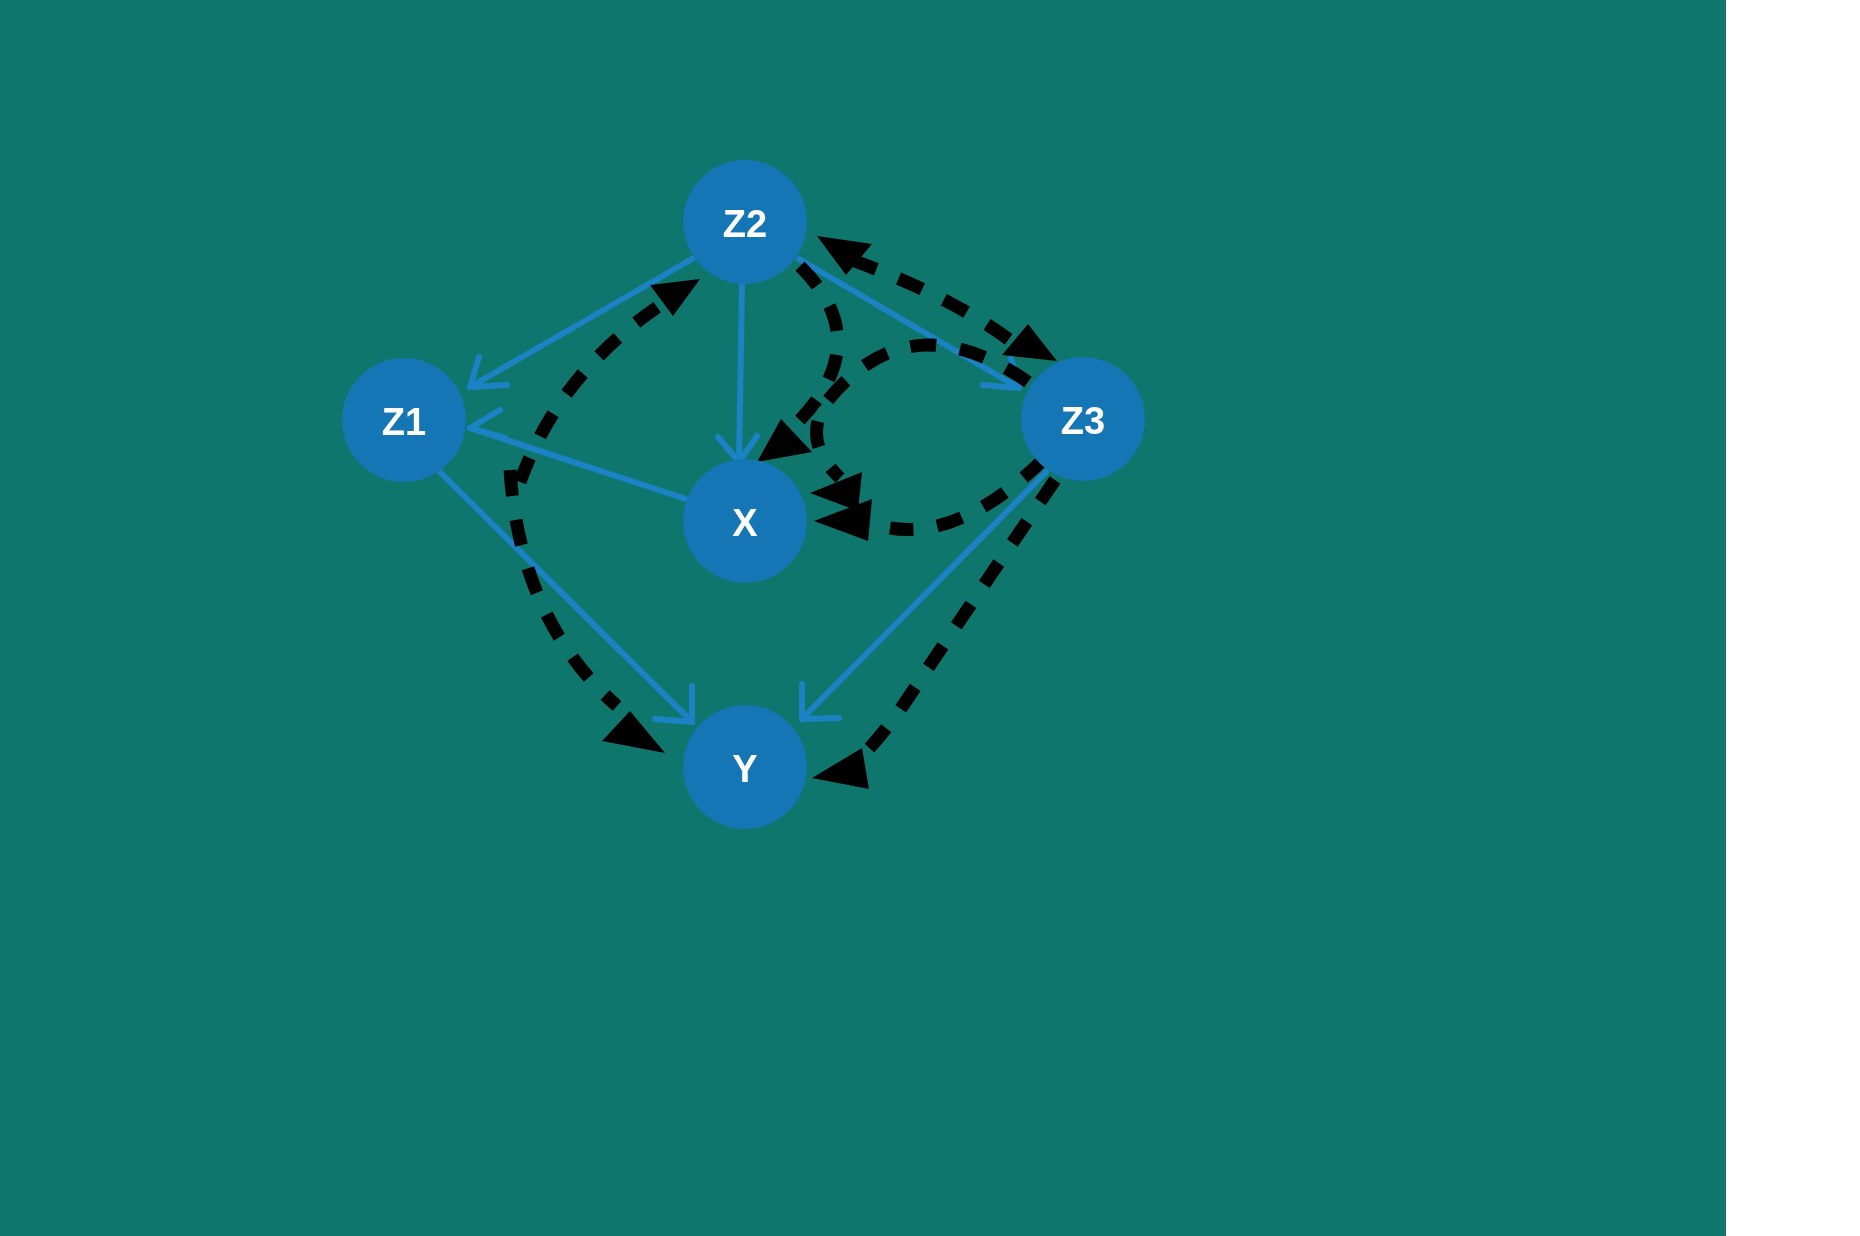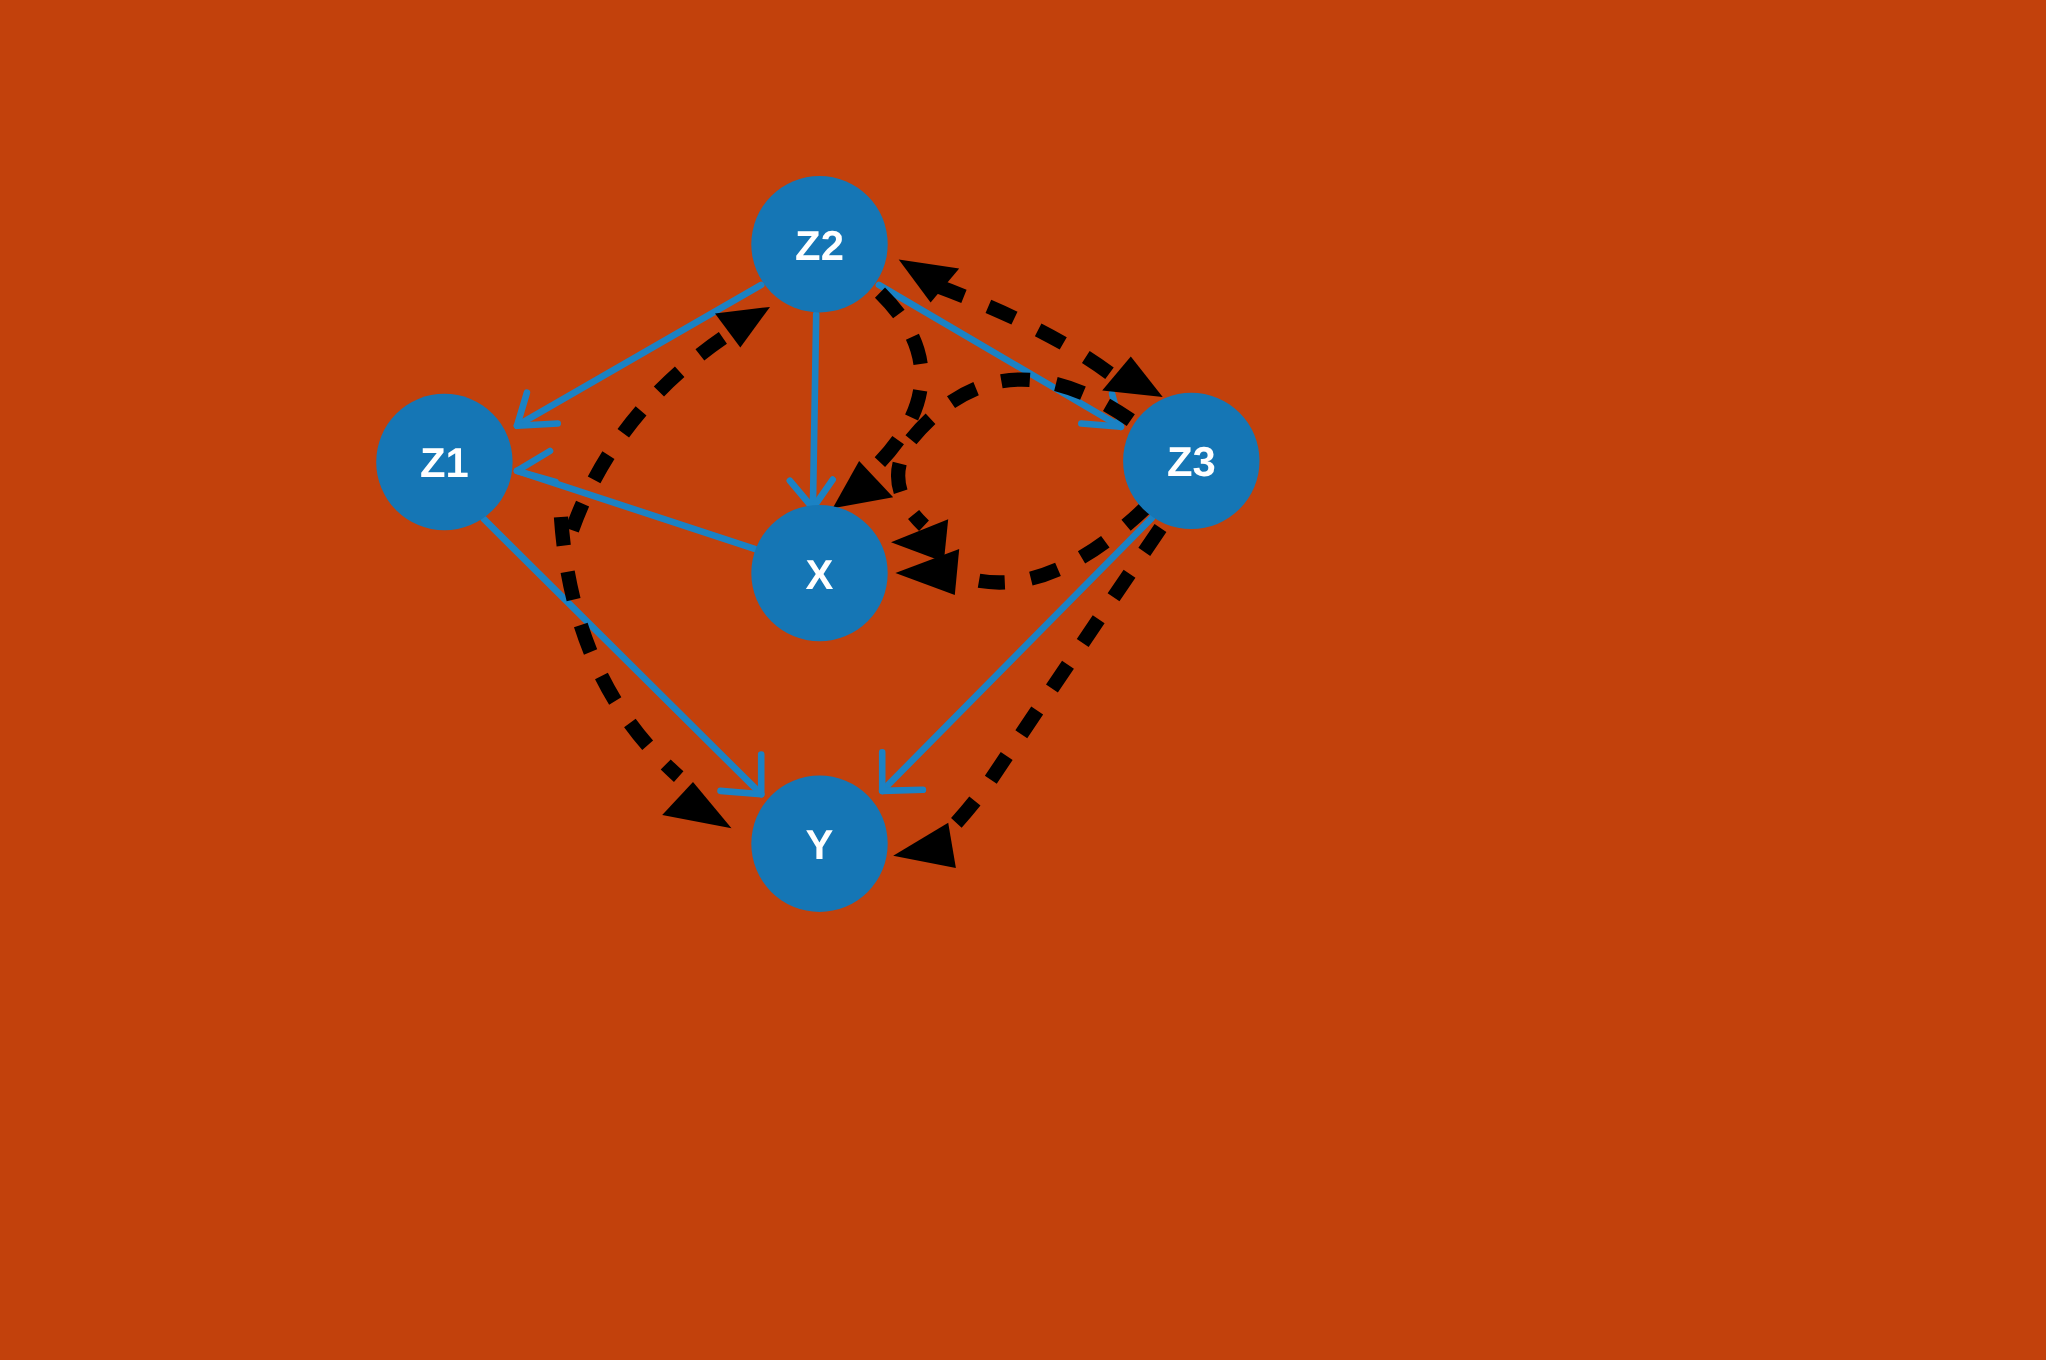--- a/index.html
+++ b/index.html
@@ -1,17 +1,17 @@
 <!DOCTYPE html>
 <html><head>
 <meta charset="utf-8">
 <style>
   html,body{margin:0;padding:0;background:#ffffff;}
   body{width:1860px;height:1236px;font-family:"Liberation Sans",sans-serif;overflow:hidden;}
-  #stage{position:relative;width:1860px;height:1236px;background:#c2410c;}
+  #stage{position:relative;width:1726px;height:1236px;background:#0f766e;}
   svg#graph{position:absolute;inset:0;width:1860px;height:1236px;display:block;}
   .node-label{fill:#ffffff;font-family:"Liberation Sans",sans-serif;font-weight:700;font-size:38px;text-anchor:middle;dominant-baseline:central;}
 </style>
 </head>
 <body>
 
 <div id="stage">
   <svg id="graph" viewBox="0 0 1860 1236">
 
     <g id="true-edges" fill="none" stroke="#1b82c4" stroke-width="6" stroke-linecap="round" stroke-linejoin="round">

